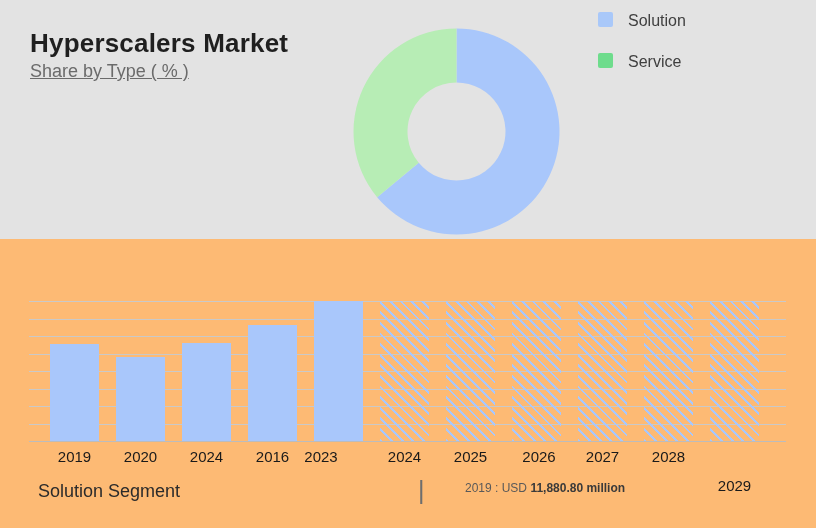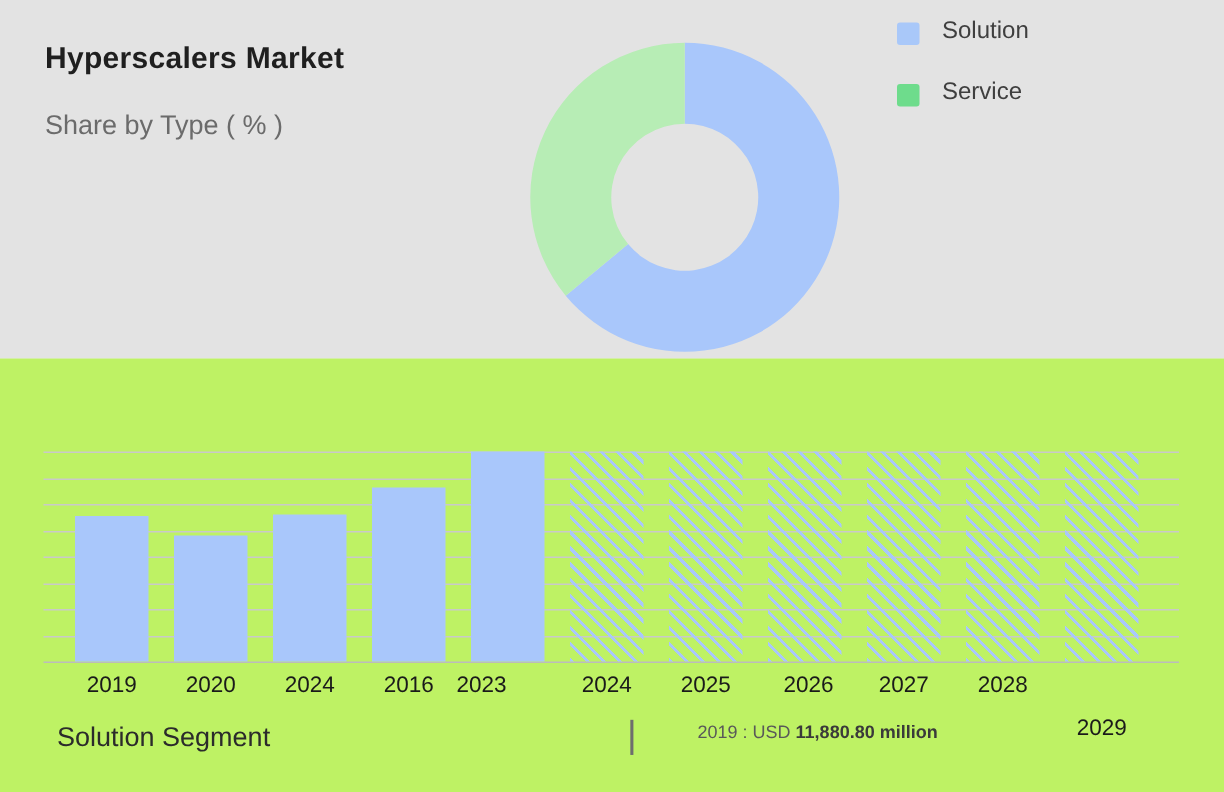--- a/index.html
+++ b/index.html
@@ -3,29 +3,29 @@
 <meta charset="utf-8">
 <style>
   html,body{margin:0;padding:0;}
   .page{
     position:relative;width:816px;height:528px;overflow:hidden;
     background:#f2f2f4;font-family:"Liberation Sans",sans-serif;
   }
   
   .top-section{position:absolute;left:0;top:0;width:816px;height:239px;background:#e3e3e3;}
   .titles{position:absolute;left:30px;top:28px;}
-  .page-title{margin:0;font-size:20px;font-weight:bold;color:#1f1f1f;letter-spacing:.2px;}
-  .page-subtitle{margin-top:22px;font-size:18px;color:#6b6b6b;}
+  .page-title{margin:0;font-size:26px;font-weight:bold;color:#1f1f1f;letter-spacing:.2px;}
+  .page-subtitle{margin-top:2px;font-size:18px;color:#6b6b6b;text-decoration:underline;}
   .donut-svg{position:absolute;left:353px;top:28px;}
   .legend{position:absolute;left:570px;top:12px;}
-  .legend-item{display:flex;align-items:flex-end;margin-bottom:23px;padding-left:28px;}
+  .legend-item{display:flex;align-items:flex-start;margin-bottom:23px;padding-left:28px;}
   .legend-swatch{width:15px;height:15px;margin-right:15px;border-radius:2px;}
   .legend-label{font-size:16px;color:#3f3f3f;}
   
-  .bottom-section{position:absolute;left:0;top:239px;width:816px;height:289px;background:#bef264;}
+  .bottom-section{position:absolute;left:0;top:239px;width:816px;height:289px;background:#fdba74;}
   .chart-area{position:absolute;left:29px;top:62px;width:757px;height:140px;}
   .gridline{position:absolute;left:0;width:100%;height:1px;background:#c9c9c9;z-index:1;}
   .gridline.axis{background:#bcbcbc;}
   .bar{position:absolute;bottom:0;width:49px;z-index:2;}
   .bar.solid{background:#a9c7fb;}
   .bar.hatched{
     background:repeating-linear-gradient(45deg,
       #a9c7fb 0px,#a9c7fb 2px,transparent 2px,transparent 7.5px);
   }
   .x-label{

